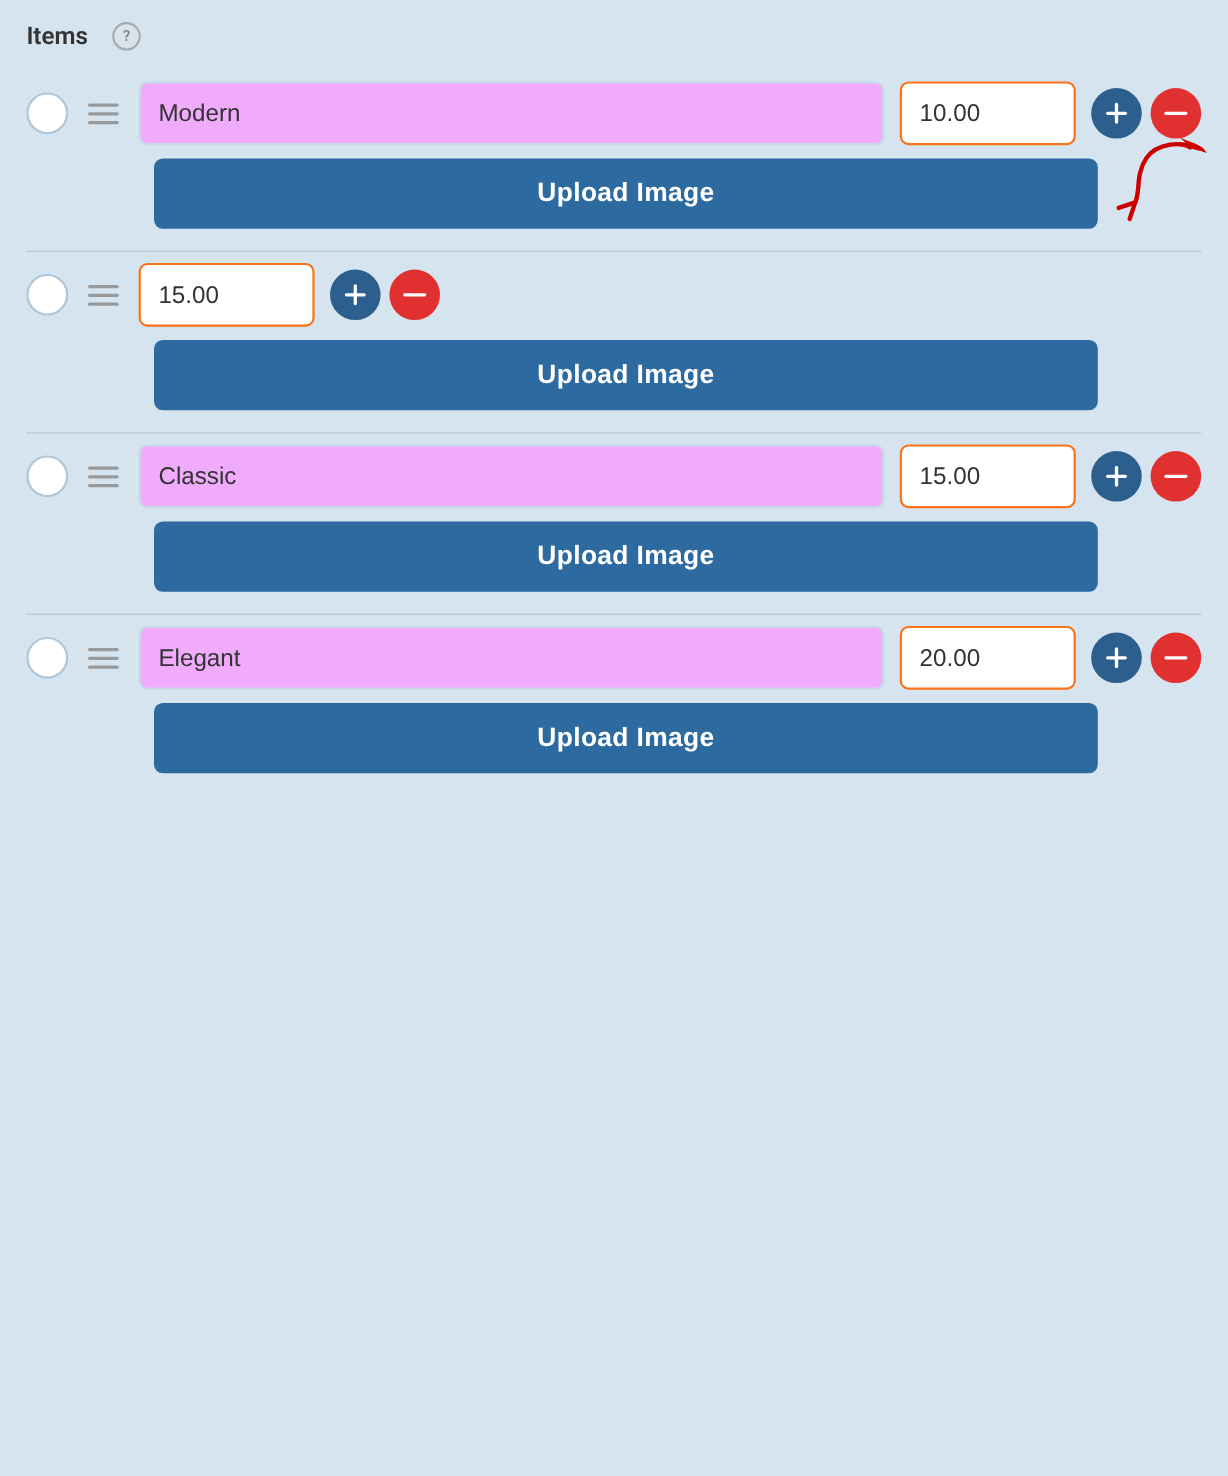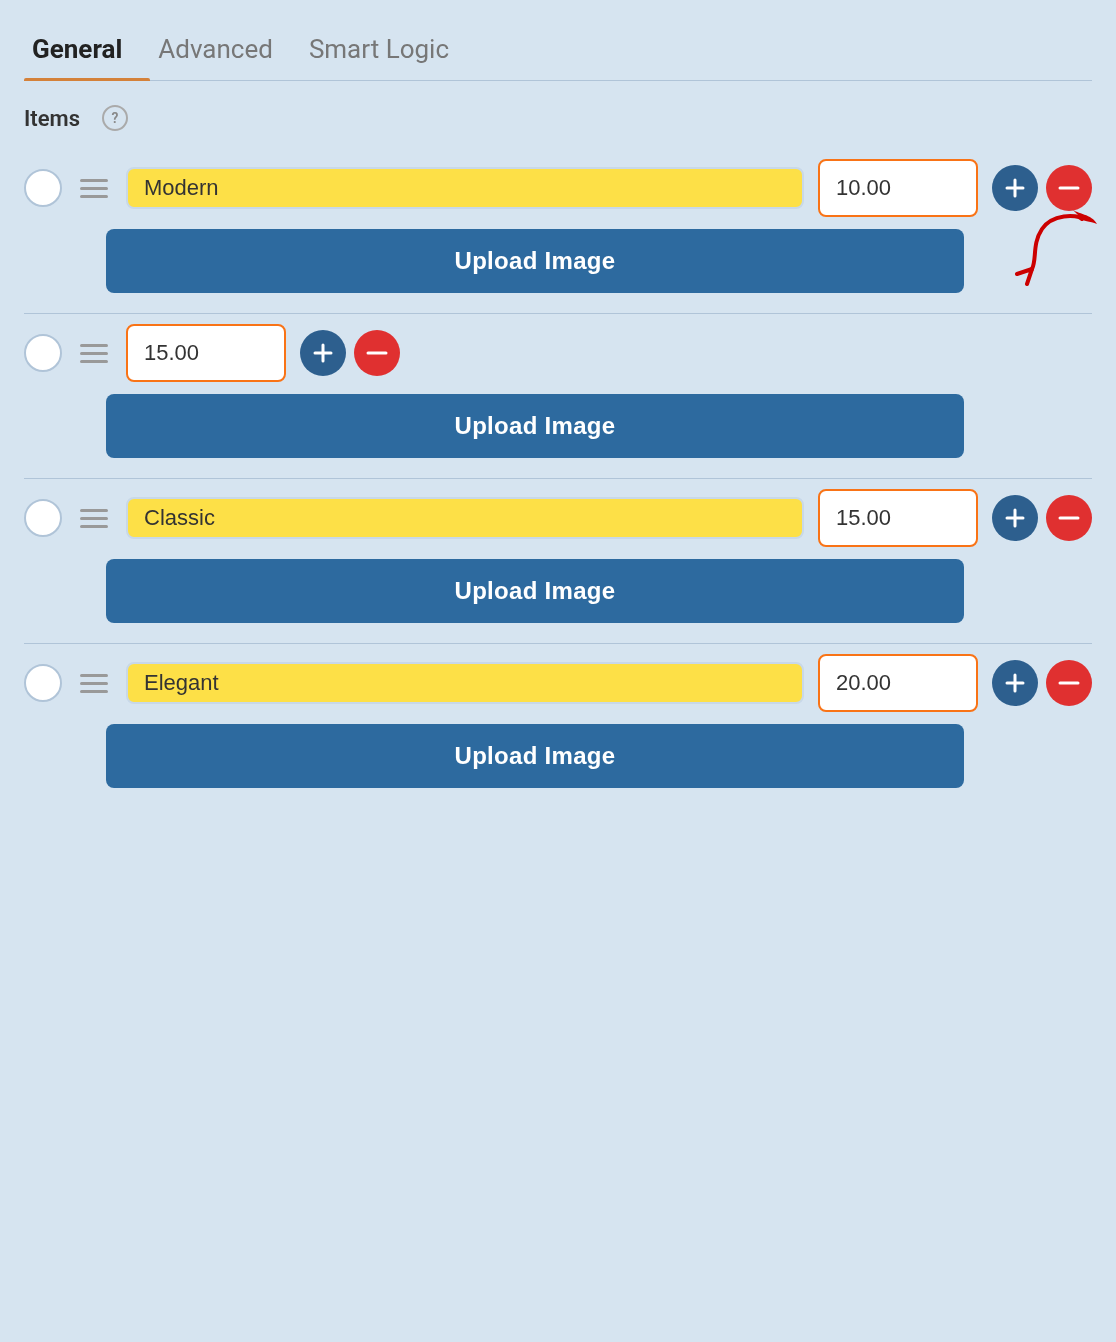--- a/index.html
+++ b/index.html
@@ -105,24 +105,24 @@
     .drag-handle span {
       display: block;
       width: 28px;
       height: 3px;
       background-color: #999;
       border-radius: 2px;
     }
 
     .item-name-input {
       flex: 1;
-      height: 42px;
+      height: 58px;
       border: 2px solid #c8d8e8;
       border-radius: 8px;
-      background: #fde047;
+      background: #f0abfc;
       font-size: 22px;
       padding: 0 16px;
       color: #333;
       outline: none;
     }
 
     .item-price-input {
       width: 160px;
       height: 58px;
       border: 2px solid #f97316;
@@ -201,38 +201,28 @@
       width: 100%;
       height: 64px;
       background-color: #2d6a9f;
       color: #fff;
       border: none;
       border-radius: 8px;
       font-size: 24px;
       font-weight: 700;
       cursor: pointer;
       letter-spacing: 0.3px;
+      margin-left: 34px;
     }
   </style>
 </head>
 <body>
 
 <div class="container">
 
-  <div class="tabs">
-    <div class="tab active">
-      <span>General</span>
-    </div>
-    <div class="tab">
-      <span>Advanced</span>
-    </div>
-    <div class="tab">
-      <span>Smart Logic</span>
-    </div>
-  </div>
 
   <div class="section-label">
     <span>Items</span>
     <div class="help-icon">?</div>
   </div>
 
   <div id="items-list">
   <div class="item-block">
         <div class="row-top">
           <div class="radio-btn"></div>

